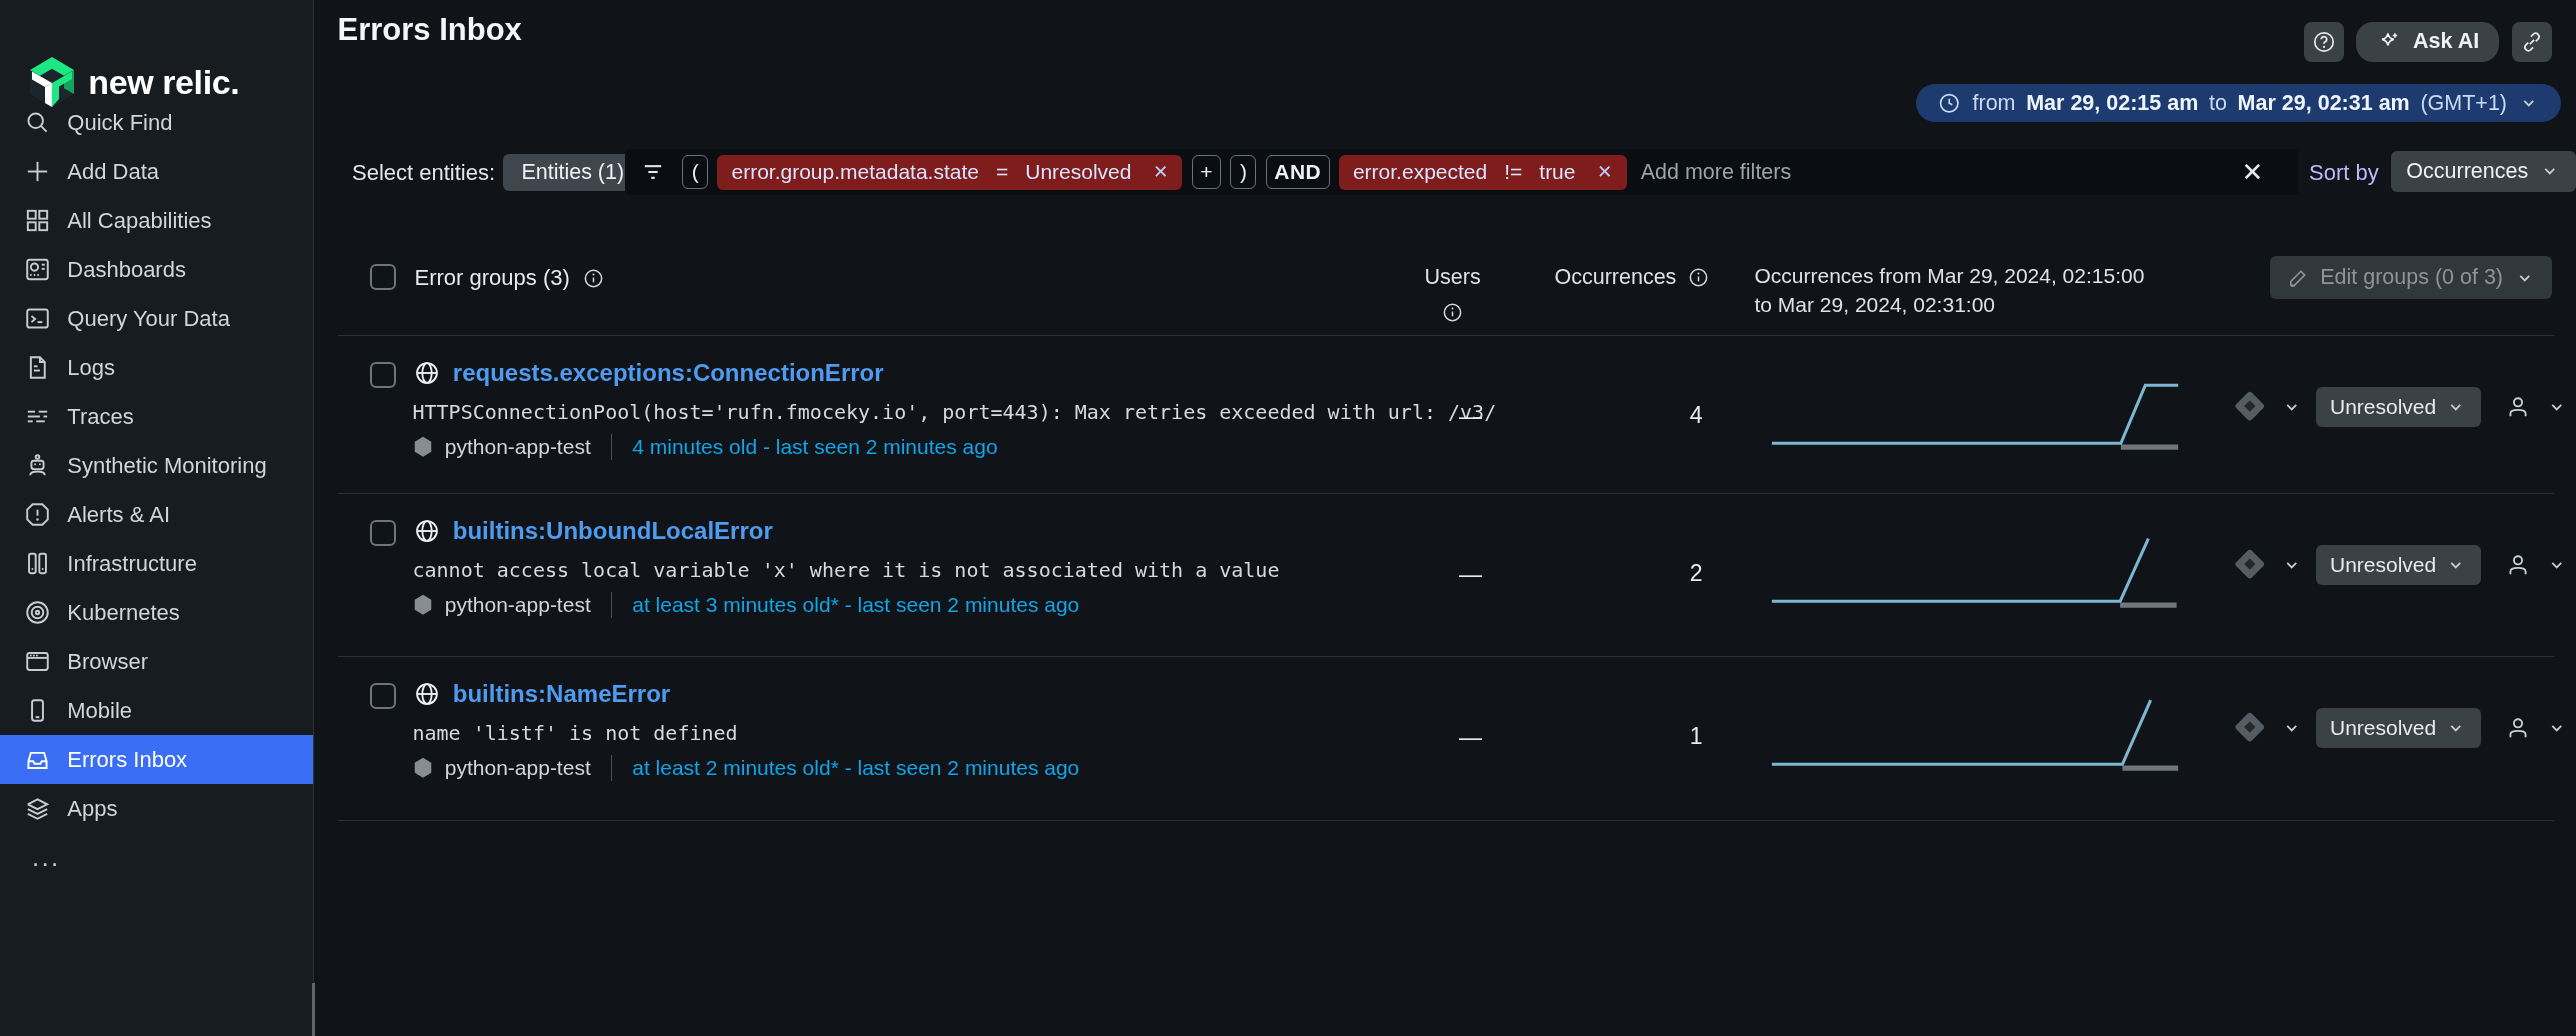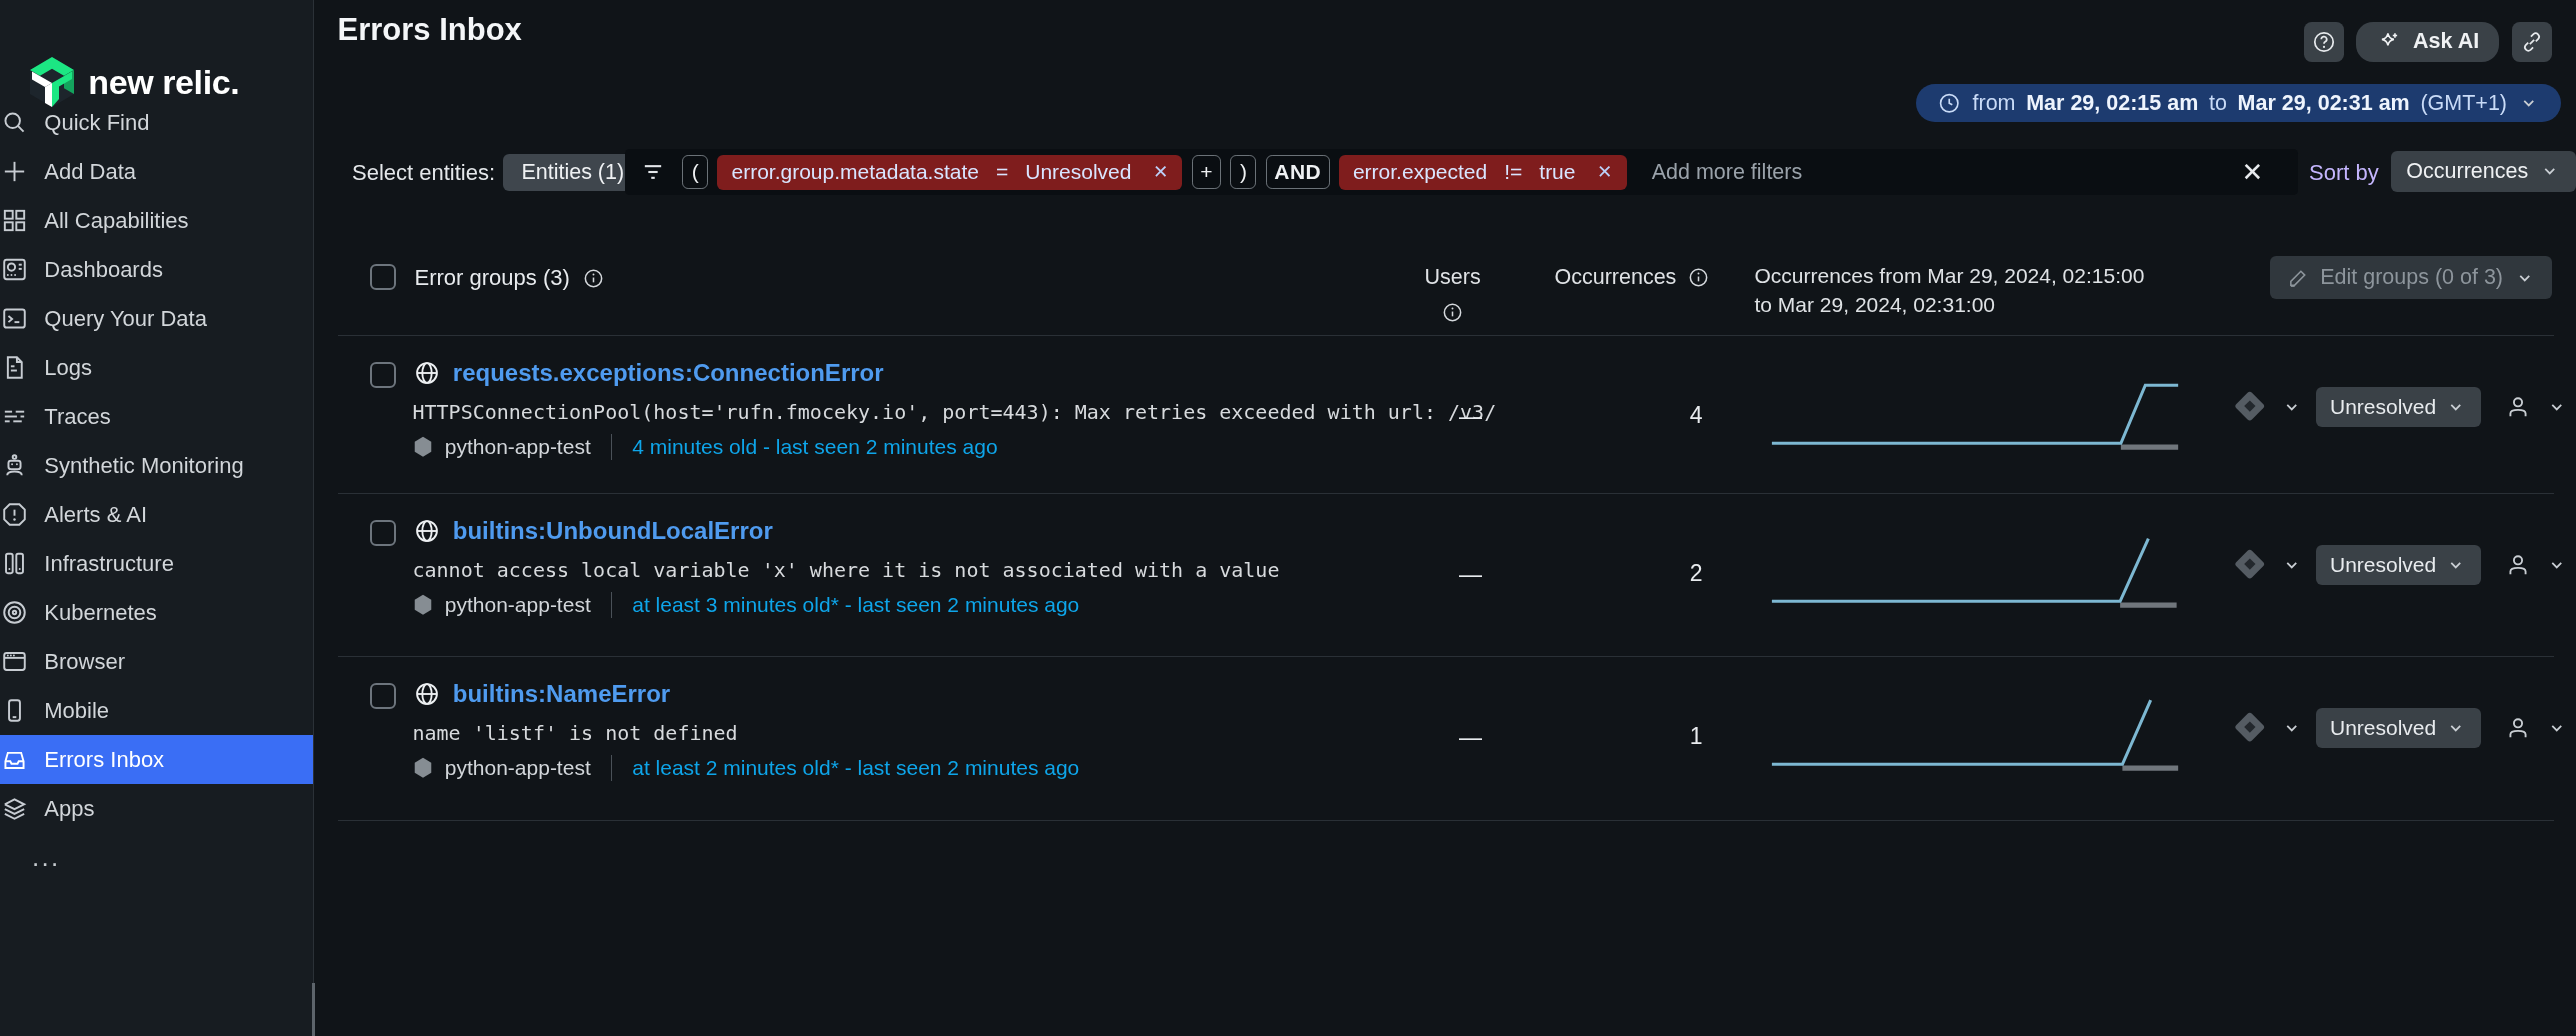--- a/index.html
+++ b/index.html
@@ -18,21 +18,21 @@
     position:absolute; left:0; top:0; width:314px; height:1037px;
     background:#171c21; border-right:1.5px solid #2b3137;
   }
   .sidebar-scroll-thumb{
     position:absolute; right:-1.5px; bottom:0; width:2.3px; height:54px; background:#5d646b;
   }
   .logo { position:absolute; left:28px; top:55px; display:flex; align-items:center; gap:12.3px; }
   .logo-text { font-size:34px; font-weight:700; color:#ffffff; letter-spacing:-0.4px; }
   .nav { position:absolute; left:0; top:98px; width:100%; }
   .nav-item {
-    height:49px; display:flex; align-items:center; gap:15.3px; 
+    height:49px; display:flex; align-items:center; gap:15.3px; padding-left:23px;
     color:#d2d6da; font-size:22px; cursor:pointer;
   }
   .nav-item .nicon { width:29px; height:29px; color:#c7ccd2; flex:0 0 29px; }
   .nav-item.active { background:#3a6ef5; color:#ffffff; }
   .nav-item.active .nicon { color:#ffffff; }
   .nav-more { height:49px; display:flex; align-items:center; padding-left:32px;
     color:#c6cbd0; font-size:26px; letter-spacing:2.3px; cursor:pointer; }
 
   
   .main { position:absolute; left:316px; top:0; width:2260px; height:1037px; }
@@ -70,21 +70,21 @@
     border:1.5px solid #6b7278; border-radius:6.1px; color:#eff1f3; font-size:21px;
     height:34px; min-width:26px; padding:0 7.7px; display:flex; align-items:center; justify-content:center;
     cursor:pointer;
   }
   .tok.and { font-weight:600; letter-spacing:0.4px; }
   .chip {
     background:#7f1d1d; border-radius:6.1px; height:35px; padding:0 14px;
     display:flex; align-items:center; gap:17px; font-size:21px; color:#d9e5ff; cursor:pointer;
   }
   .chip .chip-x { font-size:18.4px; color:#bcd0f7; margin-left:4.6px; cursor:pointer; }
-  .add-more { font-size:21.5px; color:#9aa2aa; margin-left:16px; }
+  .add-more { font-size:21.5px; color:#9aa2aa; margin-left:5px; }
   .clear-x { position:absolute; left:1921px; top:7.7px; width:31px; height:31px;
     display:flex; align-items:center; justify-content:center; font-size:26px; color:#e8ebee; cursor:pointer; }
   .sort-label { position:absolute; left:1993px; top:10.7px; font-size:22px; color:#c4b5fd; }
   .sort-btn {
     position:absolute; left:2075px; top:1.5px; height:41px; padding:0 15.3px;
     background:#3a4147; border-radius:6.1px; display:flex; align-items:center; gap:10.7px;
     font-size:21.5px; color:#eff1f3; cursor:pointer;
   }
 
   

